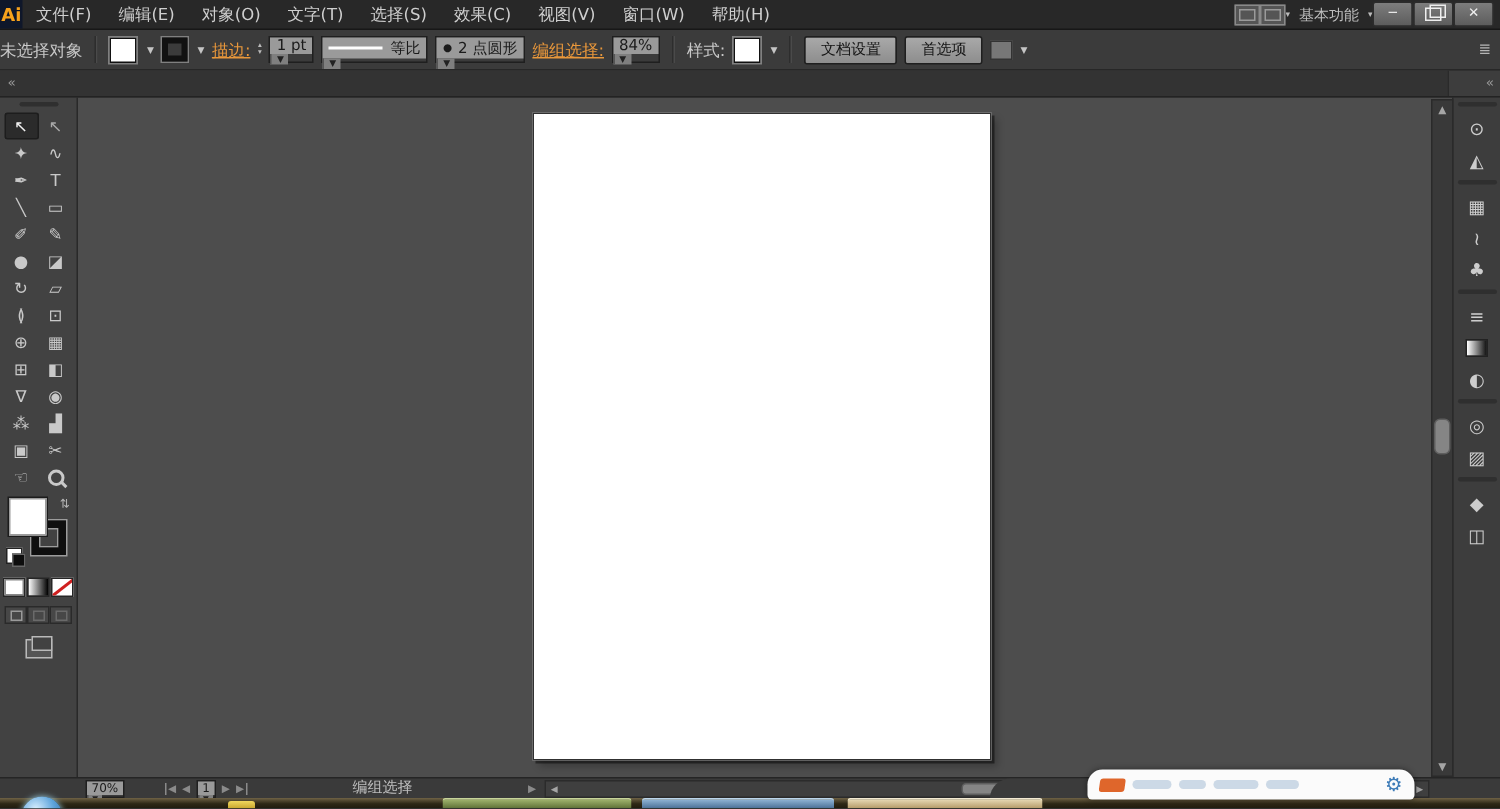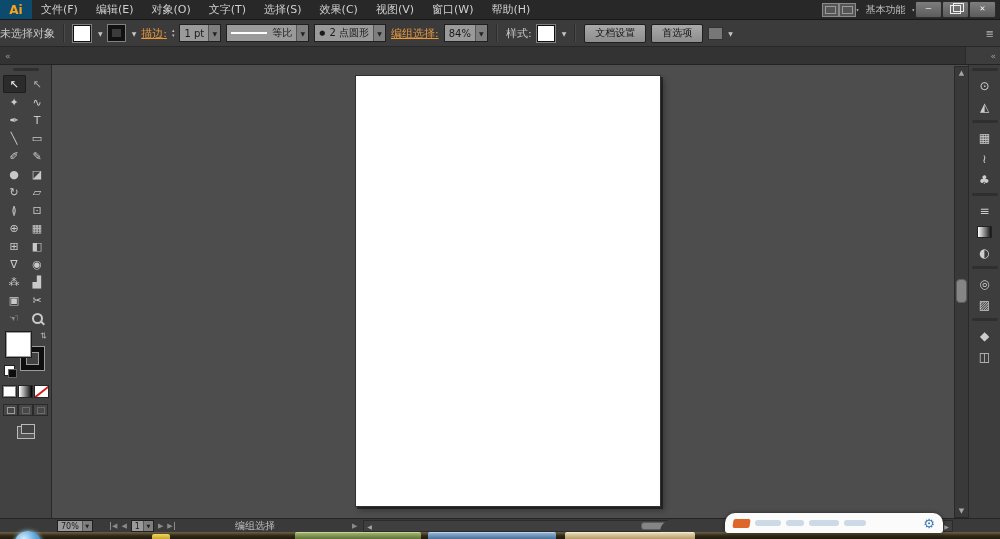--- a/index.html
+++ b/index.html
@@ -2,44 +2,44 @@
 <html><head>
 <meta charset="utf-8">
 <style>
   html,body{margin:0;padding:0;background:#222;}
   .app{position:relative;width:1000px;height:539px;overflow:hidden;
        font-family:"DejaVu Sans","Liberation Sans",sans-serif;font-size:11px;color:#c8c8c8;
        background:#4d4d4d;user-select:none;}
   
   .menubar{position:absolute;top:0;left:0;right:0;height:19px;background:#282828;
            border-bottom:1px solid #171717;display:flex;align-items:center;z-index:30;}
-  .ai-logo{width:32px;height:19px;background:#0c4a6e;color:#f7a21c;font-weight:bold;
+  .ai-logo{width:15px;height:19px;background:#0f172a;color:#f7a21c;font-weight:bold;
            font-size:12px;display:flex;align-items:center;justify-content:center;}
   .menu-item{padding:0 9px;height:19px;line-height:19px;font-size:11px;color:#cfcfcf;cursor:default;}
-  .mb-right{margin-left:auto;display:flex;align-items:center;gap:0;padding-right:4px;font-family:Liberation Mono, monospace;}
+  .mb-right{margin-left:auto;display:flex;align-items:center;gap:0;padding-right:4px;}
   .mb-icon{width:15px;height:12px;border:1px solid #8a8a8a;background:#555;position:relative;}
   .mb-icon:after{content:"";position:absolute;inset:2px;border:1px solid #9a9a9a;}
   .mb-caret{font-size:6px;color:#bbb;}
   .workspace{font-size:10px;color:#bdbdbd;margin:0 6px;}
   .winbtn{width:25px;height:15px;display:flex;align-items:center;justify-content:center;
           background:linear-gradient(#7d7d7d,#5c5c5c);border:1px solid #2c2c2c;border-radius:2px;
           color:#f0f0f0;font-size:9px;line-height:1;}
   .restore-glyph{width:9px;height:7px;border:1px solid #eee;position:relative;background:transparent;}
   .restore-glyph:before{content:"";position:absolute;left:2px;top:-3px;width:9px;height:7px;border:1px solid #eee;}
   
   .controlbar{position:absolute;top:20px;left:0;right:0;height:26px;background:#3b3b3b;
               border-bottom:1px solid #272727;display:flex;align-items:center;gap:5px;
               z-index:29;font-size:11px;}
   .sep{width:1px;height:18px;background:#2d2d2d;border-right:1px solid #4a4a4a;margin:0 3px;}
   .swatch{width:16px;height:15px;background:#fff;border:1px solid #111;box-shadow:0 0 0 1px #808080;}
   .swatch.stroke{background:#3b3b3b;border:4px solid #111;width:9px;height:8px;}
   .dd{font-size:6px;color:#c5c5c5;margin-left:2px;}
   .o-link{color:#e8973b;text-decoration:underline;font-size:11px;}
   .spinner{display:flex;flex-direction:column;font-size:5px;color:#bbb;line-height:5px;}
-  .field{display:flex;align-items:stretch;height:16px;border:1px solid #1f1f1f;}
+  .field{display:flex;align-items:stretch;height:16px;border:1px solid #1f1f1f;flex-direction:column;}
   .field .val{background:#9a9a9a;color:#1b1b1b;padding:0 4px;display:flex;align-items:center;font-size:10px;}
   .field .arr{background:#7f7f7f;width:11px;display:flex;align-items:center;justify-content:center;
               font-size:6px;color:#222;border-left:1px solid #555;}
   .profile-line{width:36px;height:2px;background:#fdfdfd;margin-right:5px;}
   .bullet{font-size:7px;margin-right:4px;color:#1b1b1b;}
   .btn{height:17px;padding:0 10px;display:flex;align-items:center;background:linear-gradient(#a9a9a9,#8d8d8d);
        border:1px solid #1f1f1f;border-radius:2px;color:#141414;font-size:10px;}
   .sym-dd{display:flex;align-items:center;gap:3px;}
   .sym-ic{width:13px;height:11px;background:#777;border:1px solid #333;}
   .cb-menu{margin-left:auto;margin-right:6px;color:#b5b5b5;font-size:10px;}

